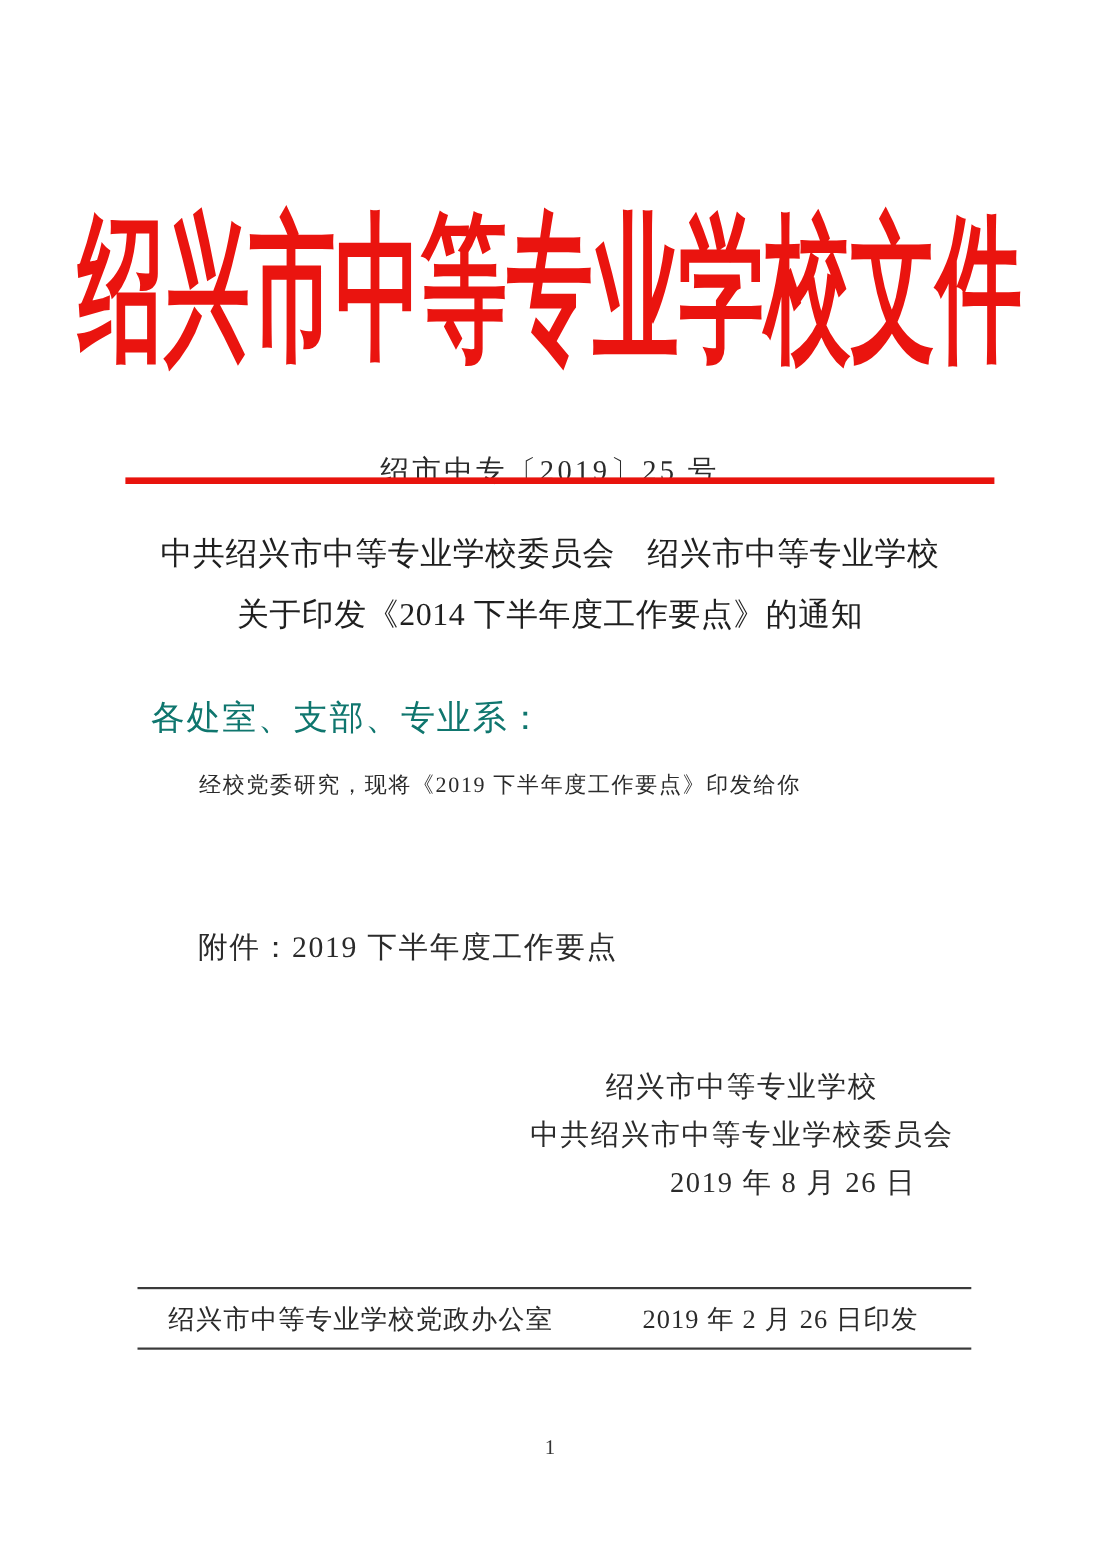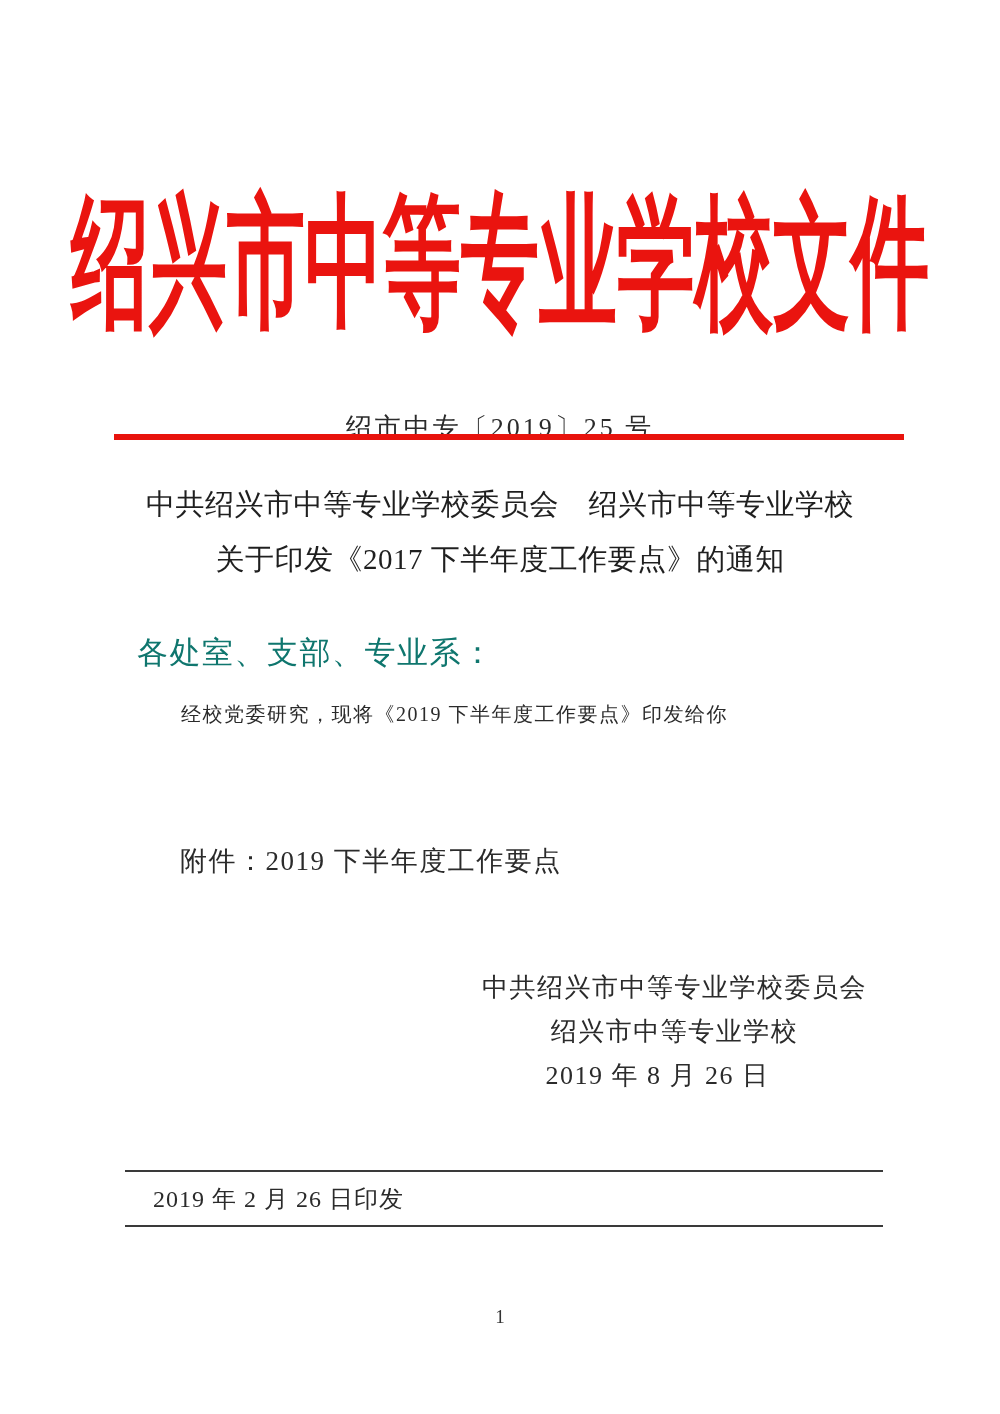--- a/index.html
+++ b/index.html
@@ -98,21 +98,21 @@
   .signature {
     position: absolute;
     top: 966px;
     right: 133px;
     text-align: center;
     font-size: 26px;
     line-height: 44px;
     letter-spacing: 1.5px;
     color: #2b2b2b;
   }
-  .signature .sig-date { padding-right: 34px; }
+  .signature .sig-date { padding-right: 34px; text-align: right; }
 
   .footer-rule {
     position: absolute;
     left: 125px;
     width: 758px;
     height: 2px;
     background: #3a3a3a;
   }
   .footer-rule.top { top: 1170px; }
   .footer-rule.bottom { top: 1225px; }
@@ -147,40 +147,41 @@
 <div class="page">
 
   <h1 class="red-header">绍兴市中等专业学校文件</h1>
 
   <div class="doc-number">绍市中专〔2019〕25 号</div>
 
   <div class="red-rule"></div>
 
   <div class="doc-title">
     <div>中共绍兴市中等专业学校委员会　绍兴市中等专业学校</div>
-    <div>关于印发《2017 下半年度工作要点》的通知</div>
+    <div>关于印发《2014 下半年度工作要点》的通知</div>
   </div>
 
   <div class="salutation">各处室、支部、专业系：</div>
 
   <div class="body-para">
     <div class="indent">经校党委研究，现将《2019 下半年度工作要点》印发给你</div>
   </div>
 
   <div class="attachment">附件：2019 下半年度工作要点</div>
 
   <div class="signature">
+    <div>绍兴市中等专业学校</div>
     <div>中共绍兴市中等专业学校委员会</div>
-    <div>绍兴市中等专业学校</div>
     <div class="sig-date">2019 年 8 月 26 日</div>
   </div>
 
   <div class="footer-rule top"></div>
 
   <div class="footer-row">
+    <span>绍兴市中等专业学校党政办公室</span>
     <span>2019 年 2 月 26 日印发</span>
   </div>
 
   <div class="footer-rule bottom"></div>
 
   <div class="page-number">1</div>
 
 </div>
 
 </body></html>

